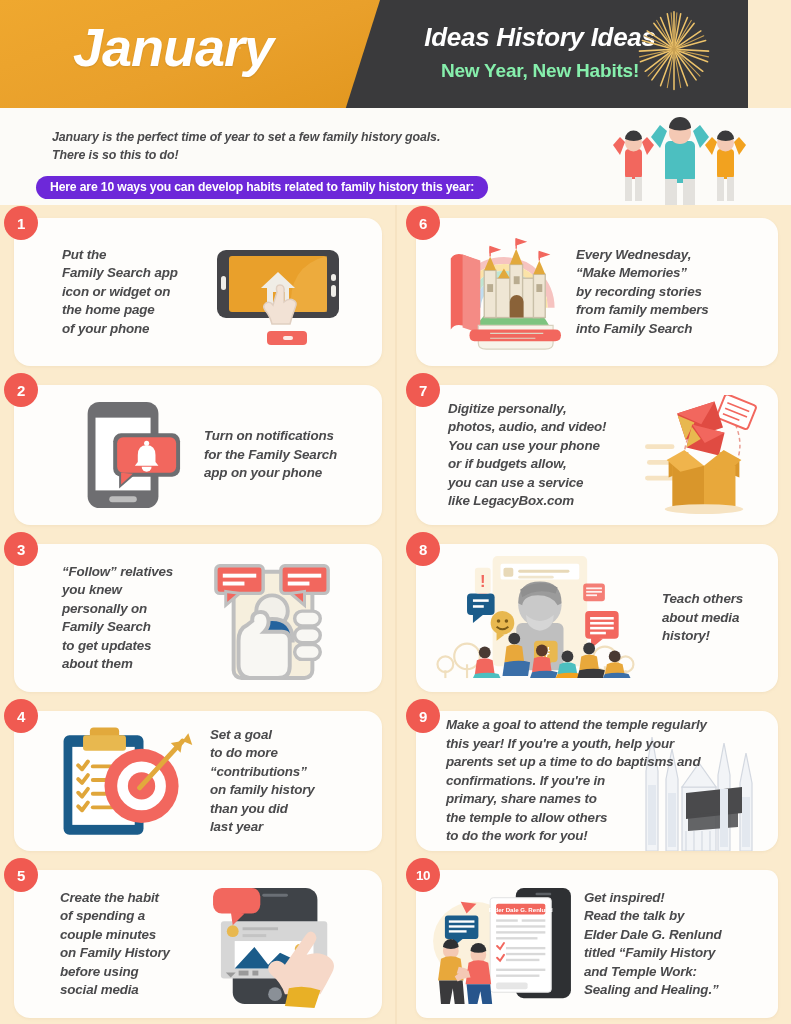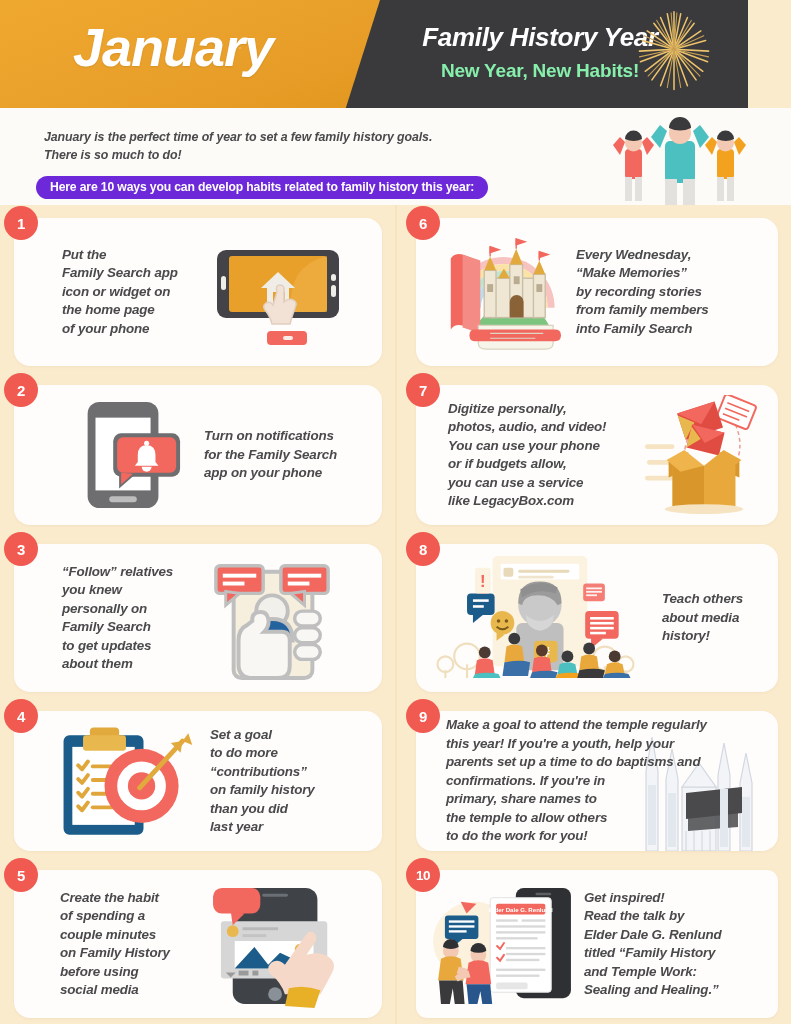--- a/index.html
+++ b/index.html
@@ -59,21 +59,21 @@
   }
   .firework { position: absolute; right: 26px; top: 6px; width: 96px; height: 96px; }
 
   
   .intro {
     position: absolute; top: 108px; left: 0;
     width: 791px; height: 97px; background: #FCFBF8;
     overflow: hidden;
   }
   .intro-text {
-    position: absolute; left: 44px; top: 21px;
+    position: absolute; left: 52px; top: 21px;
     font-size: 12.4px; font-style: italic; font-weight: bold;
     color: #4A4A4C; line-height: 1.42; letter-spacing: -.1px;
   }
   .intro-banner {
     position: absolute; left: 36px; top: 68px;
     background: #6d28d9; color: #FFFFFF;
     border-radius: 13px; padding: 4px 14px 5px 14px;
     font-size: 12.2px; font-weight: bold; letter-spacing: -.15px;
     white-space: nowrap;
   }
@@ -161,21 +161,21 @@
 </style>
 </head>
 <body>
 
 <div class="page">
 
   <div class="header">
     <div class="header-orange"></div>
     <div class="month-title">January</div>
     <div class="header-right">
-      <div class="header-main">Family History Year</div>
+      <div class="header-main">Ideas History Ideas</div>
       <div class="header-sub">New Year, New Habits!</div>
     </div>
     <svg class="firework" viewBox="0 0 100 100">
       <g stroke="#E7B martin" fill="none"></g>
       <g stroke="#EDC36B" stroke-width="1.6" stroke-linecap="round">
         <line x1="50" y1="45" x2="50" y2="6"></line>
           <line x1="50" y1="45" x2="57" y2="8"></line>
         <line x1="50" y1="45" x2="64" y2="12"></line>
           <line x1="50" y1="45" x2="71" y2="18"></line>
         <line x1="50" y1="45" x2="78" y2="26"></line>
@@ -210,21 +210,21 @@
           <line x1="50" y1="45" x2="23" y2="73"></line>
         <line x1="50" y1="45" x2="57" y2="85"></line>
           <line x1="50" y1="45" x2="43" y2="85"></line>
       </g>
     </svg>
   </div>
 
   <div class="intro">
     <div class="intro-text">
       <div>January is the perfect time of year to set a few family history goals.</div>
-      <div>There is so much to do!</div>
+      <div>There is so this to do!</div>
     </div>
     <div class="intro-banner">Here are 10 ways you can develop habits related to family history this year:</div>
     <svg class="cheer" viewBox="0 0 186 90">
 
       <g>
         <path d="M26 30 L33 22 L38 27 L33 40 Z" fill="#F2675E"></path>
         <path d="M67 30 L60 22 L55 27 L60 40 Z" fill="#F2675E"></path>
         <rect x="38" y="34" width="17" height="30" rx="4" fill="#F2675E"></rect>
         <circle cx="46.5" cy="28" r="8.5" fill="#F4C9B4"></circle>
         <path d="M38 24 a8.5 8.5 0 0 1 17 0 q-8 4 -17 0 z" fill="#3A3A3C"></path>

